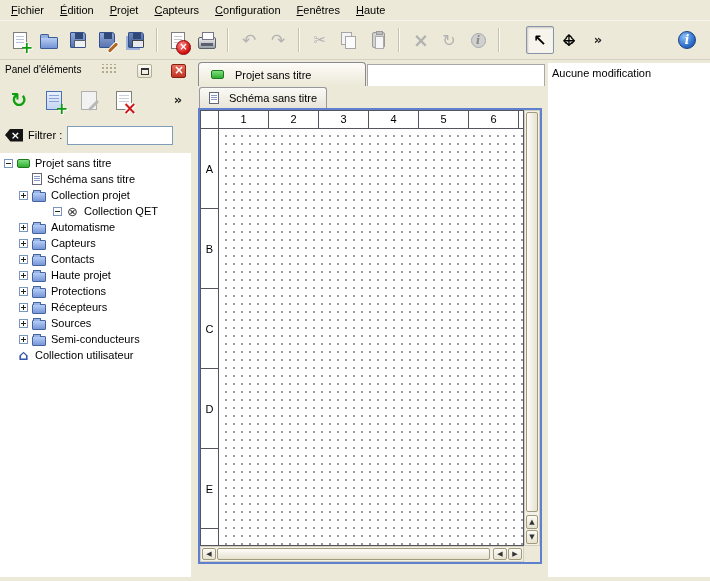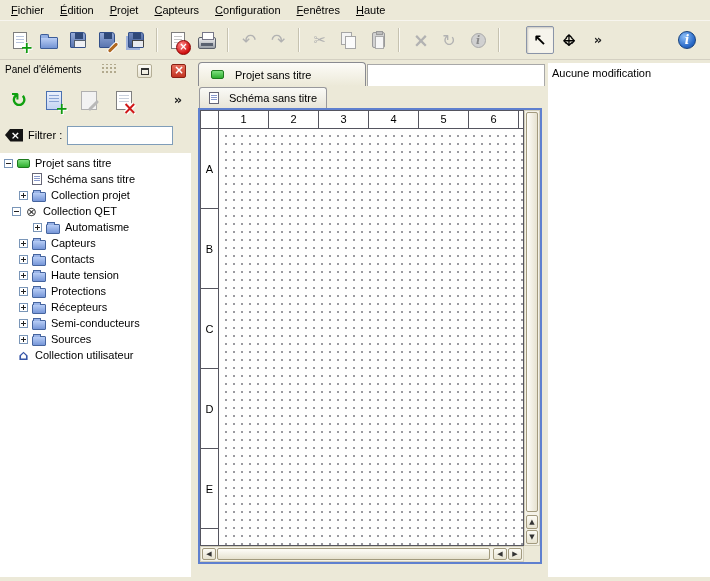--- a/index.html
+++ b/index.html
@@ -294,64 +294,64 @@
         <div class="tree-row" style="padding-left: 19px;">
           <span class="expander-spacer"></span>
           <span class="tic ti-schema"></span>
           <span class="tree-label">Schéma sans titre</span>
         </div>
         <div class="tree-row" style="padding-left: 19px;">
           <span class="expander plus"></span>
           <span class="tic ti-folder"></span>
           <span class="tree-label">Collection projet</span>
         </div>
-        <div class="tree-row" style="padding-left: 12px;">
+        <div class="tree-row" style="padding-left: 20px; justify-content: center;">
           <span class="expander minus"></span>
           <span class="tic ti-qet"></span>
           <span class="tree-label">Collection QET</span>
         </div>
-        <div class="tree-row" style="padding-left: 33px;">
+        <div class="tree-row" style="padding-left: 19px;">
           <span class="expander plus"></span>
           <span class="tic ti-folder"></span>
           <span class="tree-label">Automatisme</span>
         </div>
         <div class="tree-row" style="padding-left: 19px;">
           <span class="expander plus"></span>
           <span class="tic ti-folder"></span>
           <span class="tree-label">Capteurs</span>
         </div>
         <div class="tree-row" style="padding-left: 19px;">
           <span class="expander plus"></span>
           <span class="tic ti-folder"></span>
           <span class="tree-label">Contacts</span>
         </div>
         <div class="tree-row" style="padding-left: 19px;">
           <span class="expander plus"></span>
           <span class="tic ti-folder"></span>
-          <span class="tree-label">Haute tension</span>
+          <span class="tree-label">Haute projet</span>
         </div>
         <div class="tree-row" style="padding-left: 19px;">
           <span class="expander plus"></span>
           <span class="tic ti-folder"></span>
           <span class="tree-label">Protections</span>
         </div>
         <div class="tree-row" style="padding-left: 19px;">
           <span class="expander plus"></span>
           <span class="tic ti-folder"></span>
           <span class="tree-label">Récepteurs</span>
         </div>
         <div class="tree-row" style="padding-left: 19px;">
           <span class="expander plus"></span>
           <span class="tic ti-folder"></span>
+          <span class="tree-label">Sources</span>
+        </div>
+        <div class="tree-row" style="padding-left: 19px;">
+          <span class="expander plus"></span>
+          <span class="tic ti-folder"></span>
           <span class="tree-label">Semi-conducteurs</span>
-        </div>
-        <div class="tree-row" style="padding-left: 19px;">
-          <span class="expander plus"></span>
-          <span class="tic ti-folder"></span>
-          <span class="tree-label">Sources</span>
         </div>
         <div class="tree-row" style="padding-left: 4px;">
           <span class="expander-spacer"></span>
           <span class="tic ti-home"></span>
           <span class="tree-label">Collection utilisateur</span>
         </div>
       </div>
   </div>
 
   <div class="splitter" id="split-left"></div>

